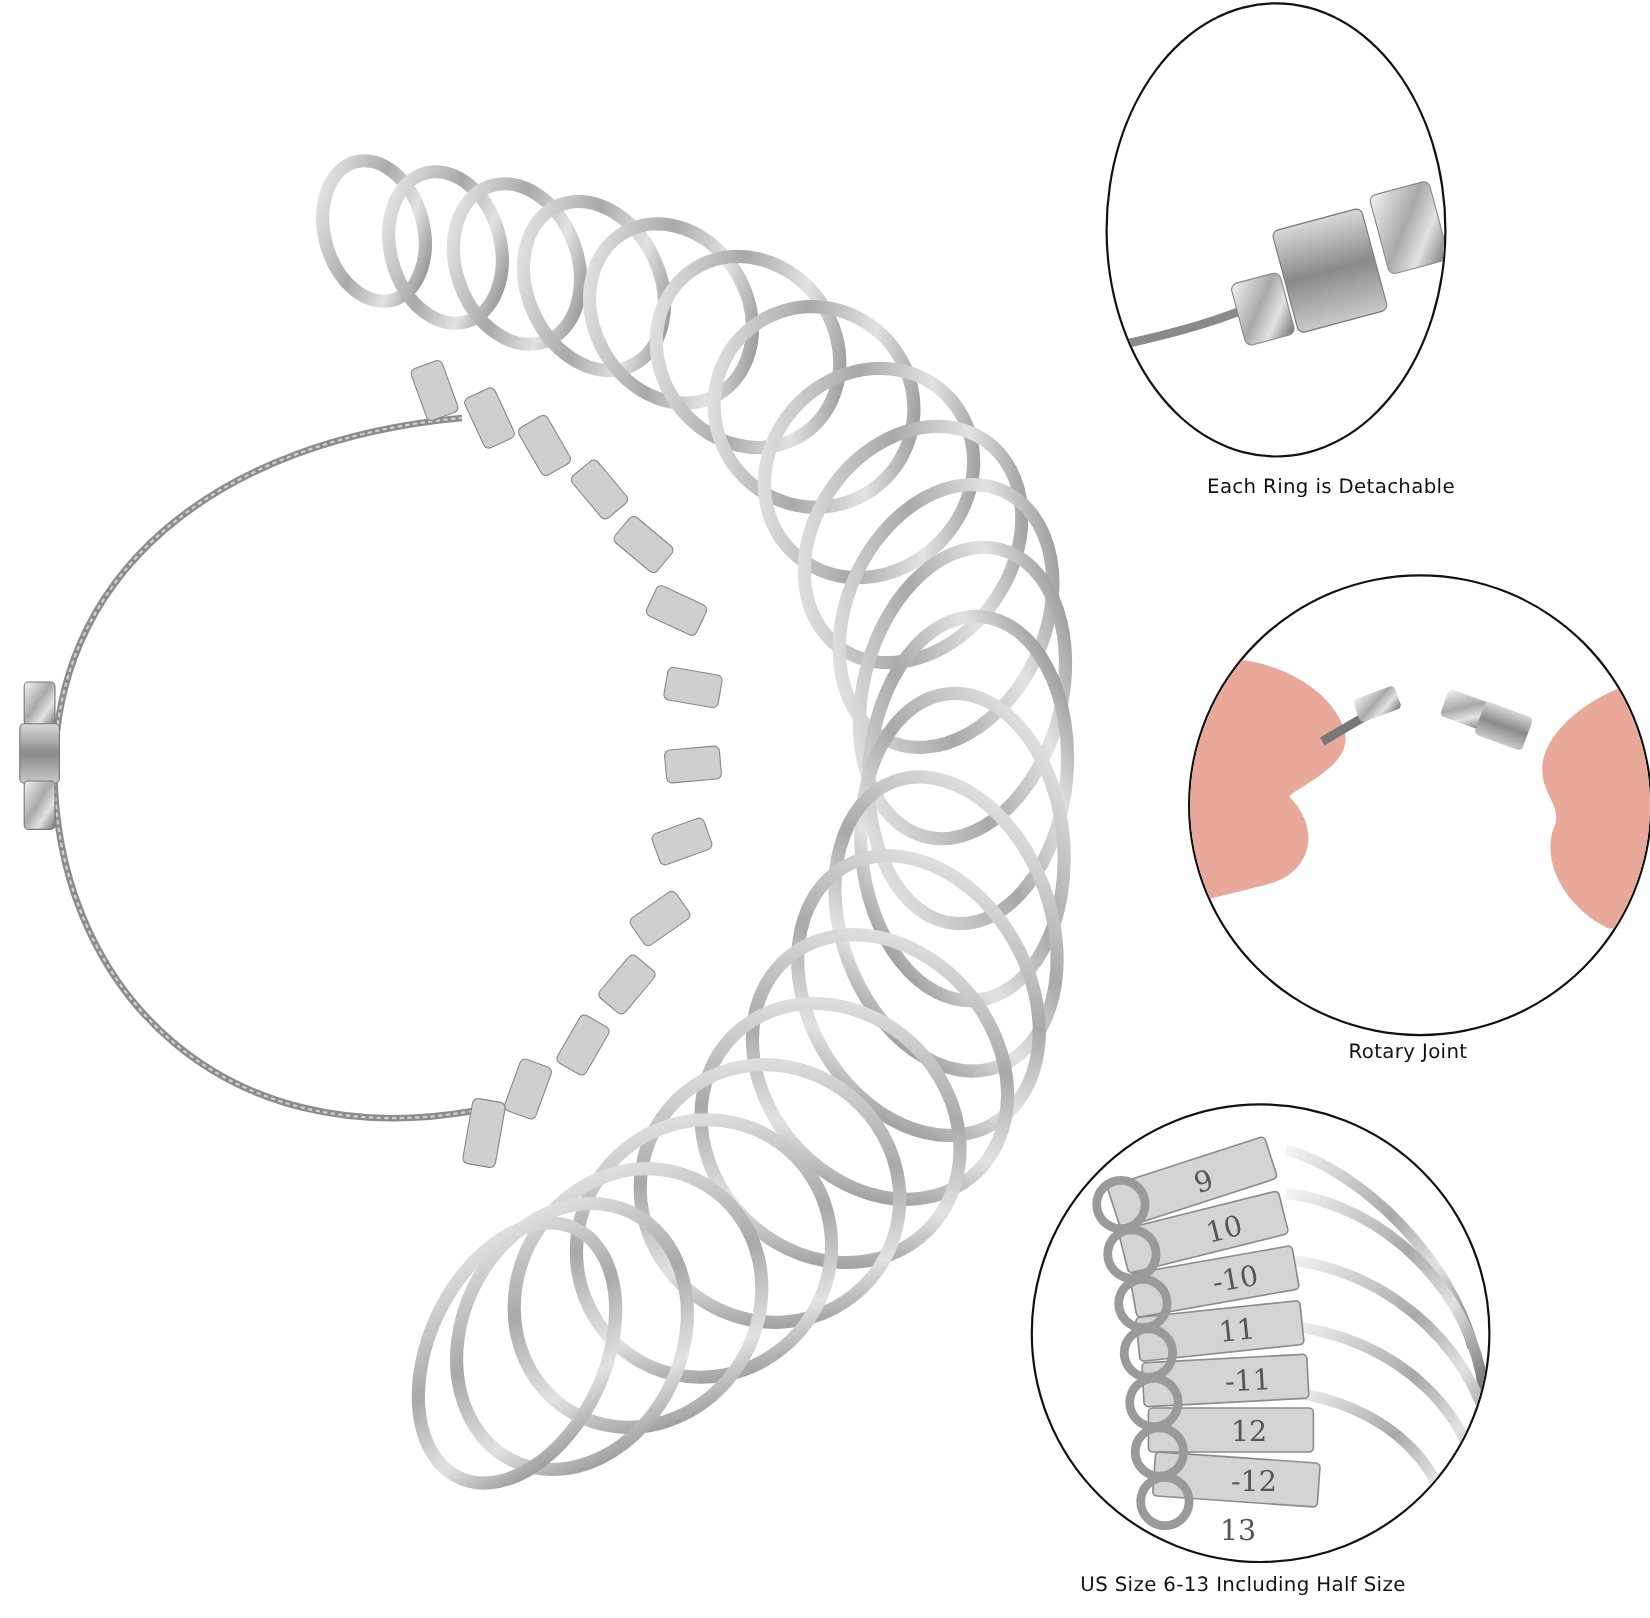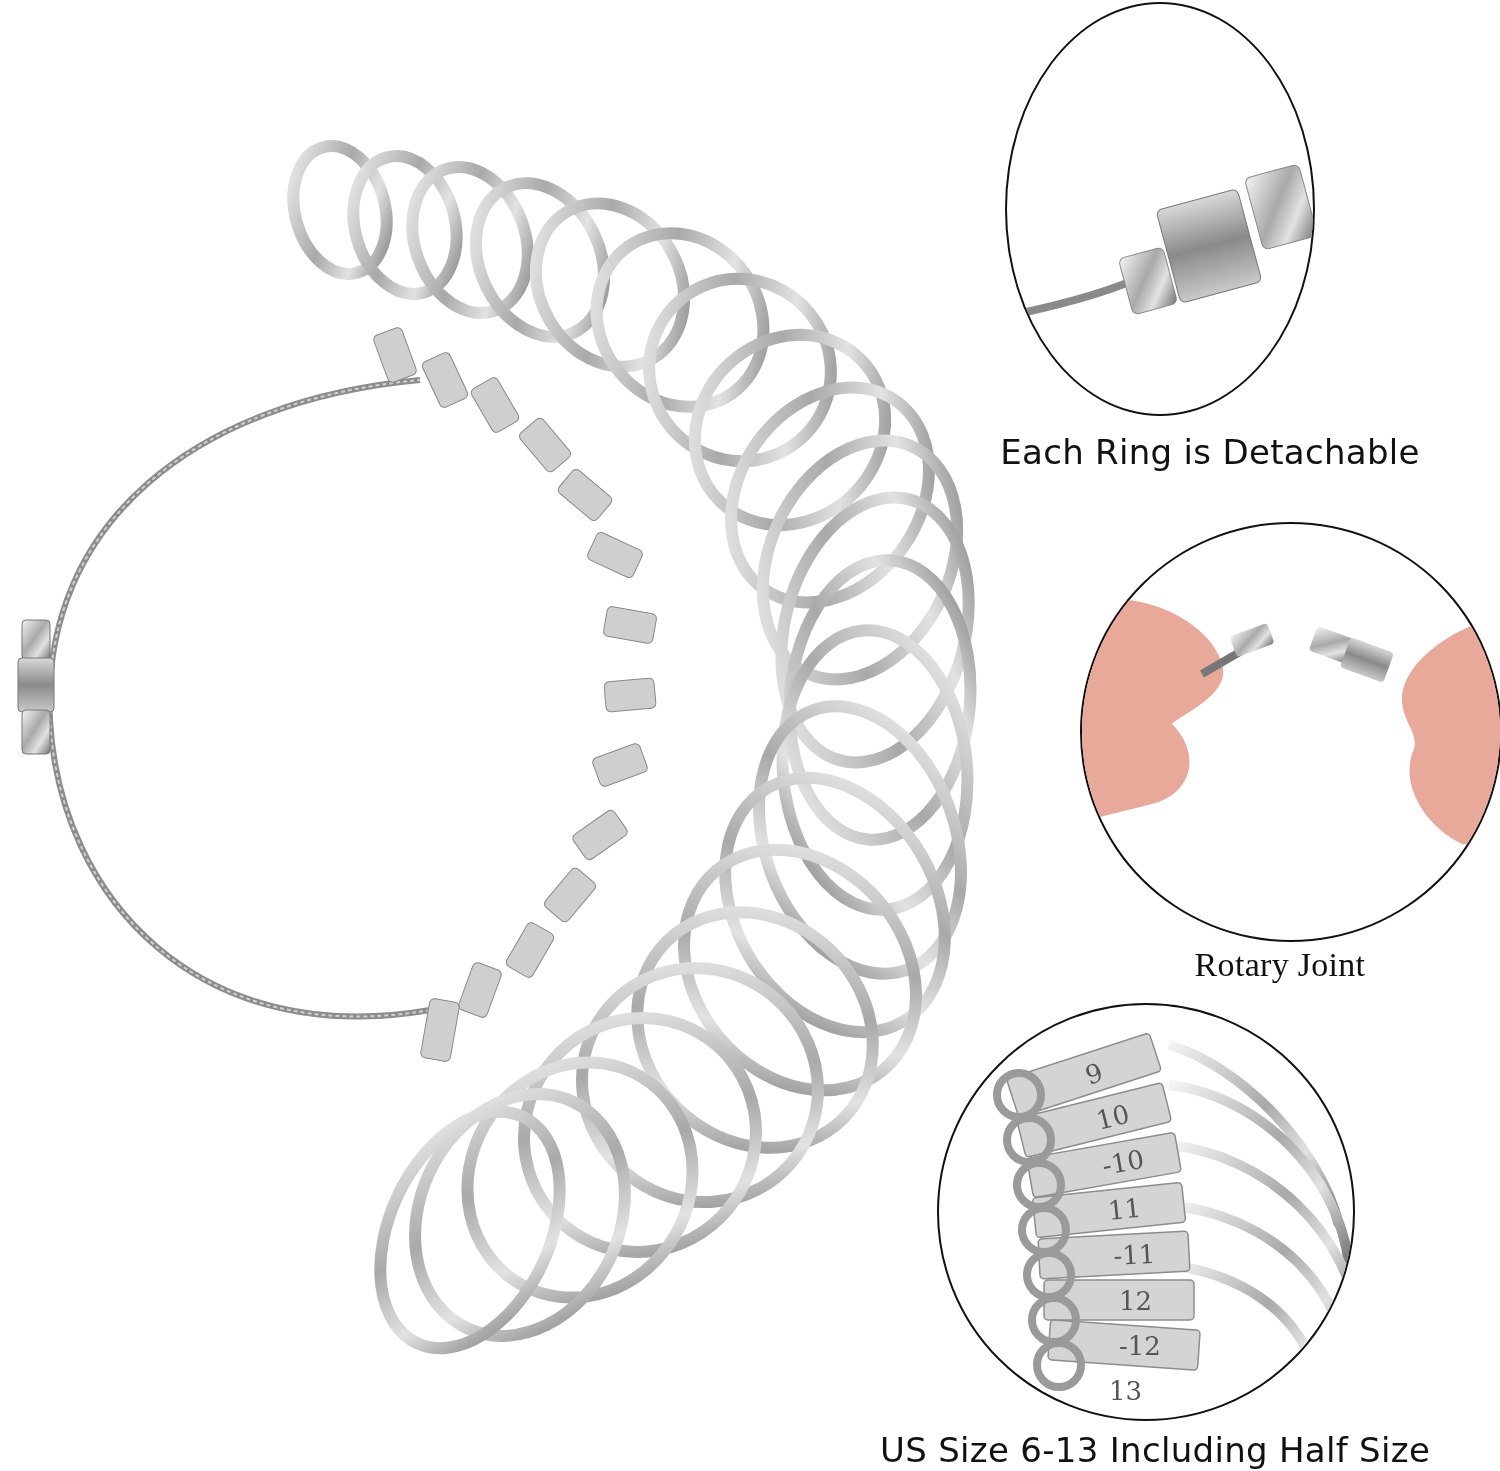--- a/index.html
+++ b/index.html
@@ -1,19 +1,19 @@
 <!DOCTYPE html>
 <html><head>
 <meta charset="utf-8">
 <style>
   html,body{margin:0;padding:0;background:#ffffff;}
   body{width:1500px;height:1471px;position:relative;overflow:hidden;font-family:"DejaVu Sans","Liberation Sans",sans-serif;}
   .main-product{position:absolute;left:0;top:0;width:1000px;height:1471px;}
   .inset{position:absolute;border:2px solid #111;border-radius:50%;background:#fff;overflow:hidden;}
-  .caption{position:absolute;color:#111;font-size:34px;font-weight:500;letter-spacing:0.3px;white-space:nowrap;text-align:center;}
+  .caption{position:absolute;color:#111;font-size:18px;font-weight:500;letter-spacing:0.3px;white-space:nowrap;text-align:center;}
   svg{display:block;}
 </style>
 </head>
 <body>
 
 <div class="main-product">
   <svg width="1000" height="1471" viewBox="0 0 1000 1471">
     <defs>
       <linearGradient id="metal" x1="0" y1="0" x2="1" y2="1">
         <stop offset="0" stop-color="#f4f4f4"></stop>
@@ -96,21 +96,21 @@
 <div class="inset" style="left:1080px;top:522px;width:418px;height:416px;">
   <svg width="418" height="416" viewBox="0 0 418 416">
     <path d="M -10 80 C 60 60, 130 100, 140 140 C 150 170, 100 190, 90 200 C 120 230, 110 270, 70 280 C 30 290, -10 300, -10 300 Z" fill="#e8a89a"></path>
     <path d="M 120 150 L 180 115" stroke="#777" stroke-width="8"></path>
     <rect x="150" y="105" width="40" height="22" rx="4" fill="url(#metal)" transform="rotate(-20 170 116)"></rect>
     <path d="M 430 90 C 370 100, 320 140, 320 175 C 320 200, 340 210, 330 230 C 320 260, 340 300, 380 320 L 430 320 Z" fill="#e8a89a"></path>
     <rect x="230" y="108" width="40" height="26" rx="4" fill="url(#metal)" transform="rotate(20 250 121)"></rect>
     <rect x="262" y="120" width="46" height="32" rx="4" fill="url(#knurl)" transform="rotate(20 285 136)"></rect>
   </svg>
 </div>
-<div class="caption" style="left:1180px;top:946px;width:200px;font-family:Liberation Serif, serif;">Rotary Joint</div>
+<div class="caption" style="left:1180px;top:946px;width:200px;">Rotary Joint</div>
 
 <div class="inset" style="left:937px;top:1003px;width:414px;height:414px;">
   <svg width="414" height="414" viewBox="0 0 414 414">
     <g fill="none" stroke="url(#metal)" stroke-width="10">
       <path d="M 230 40 C 300 60, 380 140, 400 220"></path>
       <path d="M 230 80 C 320 90, 400 170, 410 260"></path>
       <path d="M 230 140 C 330 150, 410 230, 420 320"></path>
       <path d="M 230 200 C 330 210, 410 280, 410 380"></path>
       <path d="M 230 260 C 320 270, 390 330, 380 420"></path>
     </g>

